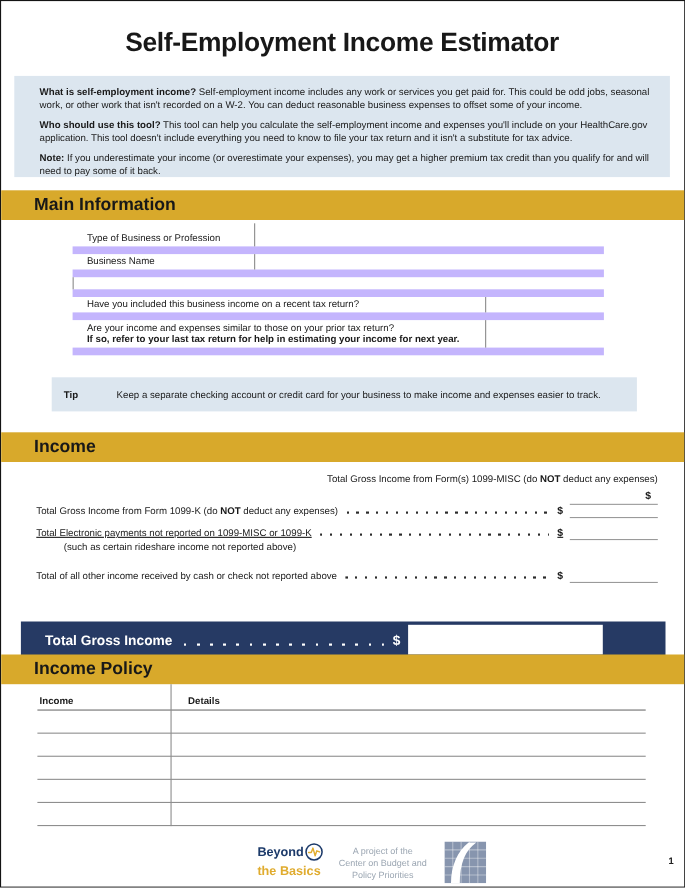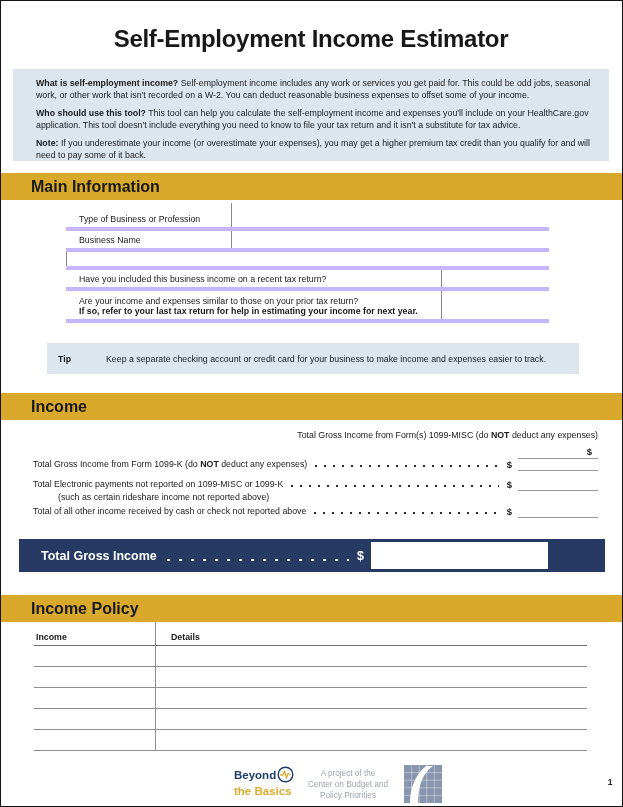--- a/index.html
+++ b/index.html
@@ -32,21 +32,21 @@
     background:var(--gold,#D8A92B);
     display:flex;align-items:center;
     box-sizing:border-box;padding-left:30px;
     font-size:16px;font-weight:bold;color:#181818;
   }
   .bar-main{top:172px;}
   .bar-income{top:392px;}
   .bar-details{top:594px;}
   
   .mi{position:absolute;left:65px;top:202px;width:483px;font-size:8.8px;}
-  .mi-row{display:flex;border-bottom:4px solid #c4b5fd;box-sizing:border-box;}
+  .mi-row{display:flex;border-bottom:7px solid #c4b5fd;box-sizing:border-box;}
   .mi-row.r1{height:28px;}
   .mi-row.r2{height:21px;}
   .mi-row.r3{height:18px;}
   .mi-row.r4{height:21px;}
   .mi-row.r5{height:32px;}
   .mi-label{flex:1;display:flex;flex-direction:column;justify-content:flex-end;padding:0 0 3px 13px;}
   .mi-cell{border-left:1px solid #8a8a8a;box-sizing:border-box;}
   .mi-cell.w-field{width:318px;}
   .mi-cell.w-q{width:108px;}
   .bold{font-weight:bold;}
@@ -56,33 +56,33 @@
     background:var(--panel-blue,#DCE6EF);
     display:flex;align-items:center;font-size:8.8px;
   }
   .tip-label{font-weight:bold;margin-left:11px;width:30px;}
   .tip-text{margin-left:18px;}
   
   .income-rows{position:absolute;left:32px;top:429px;width:565px;font-size:8.8px;}
   .inc-row{display:flex;align-items:flex-end;}
   .inc-row.h1{height:18px;flex-direction:column;}
   .inc-row.h2{height:23px;}
-  .inc-row.h3{height:20px;}
+  .inc-row.h3{height:20px;text-decoration:underline;}
   .inc-row.h4{height:14px;}
   .inc-label{margin-bottom:2px;white-space:nowrap;}
   .dots{
     flex:1;height:2px;margin:0 8px 4px 8px;
     background-image:repeating-linear-gradient(90deg,#2b2b2b 0 2px,transparent 2px 9px);
   }
   .dollar{font-weight:bold;font-size:9.5px;margin:0 6px 1px 0;}
   .amount-line{width:80px;height:12px;border-bottom:1px solid #9a9a9a;}
-  .inc-note{margin:1px 0 0 25px;height:12px;}
+  .inc-note{margin:1px 0 12px 25px;height:12px;}
   
   .total-bar{
-    position:absolute;left:18px;top:538px;width:586px;height:33px;
+    position:absolute;left:18px;top:564px;width:586px;height:33px;
     background:var(--navy,#263A64);
     display:flex;align-items:center;color:#fff;
   }
   .total-label{font-weight:bold;font-size:12.5px;margin-left:22px;}
   .dots-white{
     height:2px;margin:8px 8px 0 10px;
     background-image:repeating-linear-gradient(90deg,#ffffff 0 2.5px,transparent 2.5px 12px);
   }
   .total-dollar{font-weight:bold;font-size:12.5px;margin-right:7px;}
   .total-input{width:177px;height:27px;background:#fff;}

